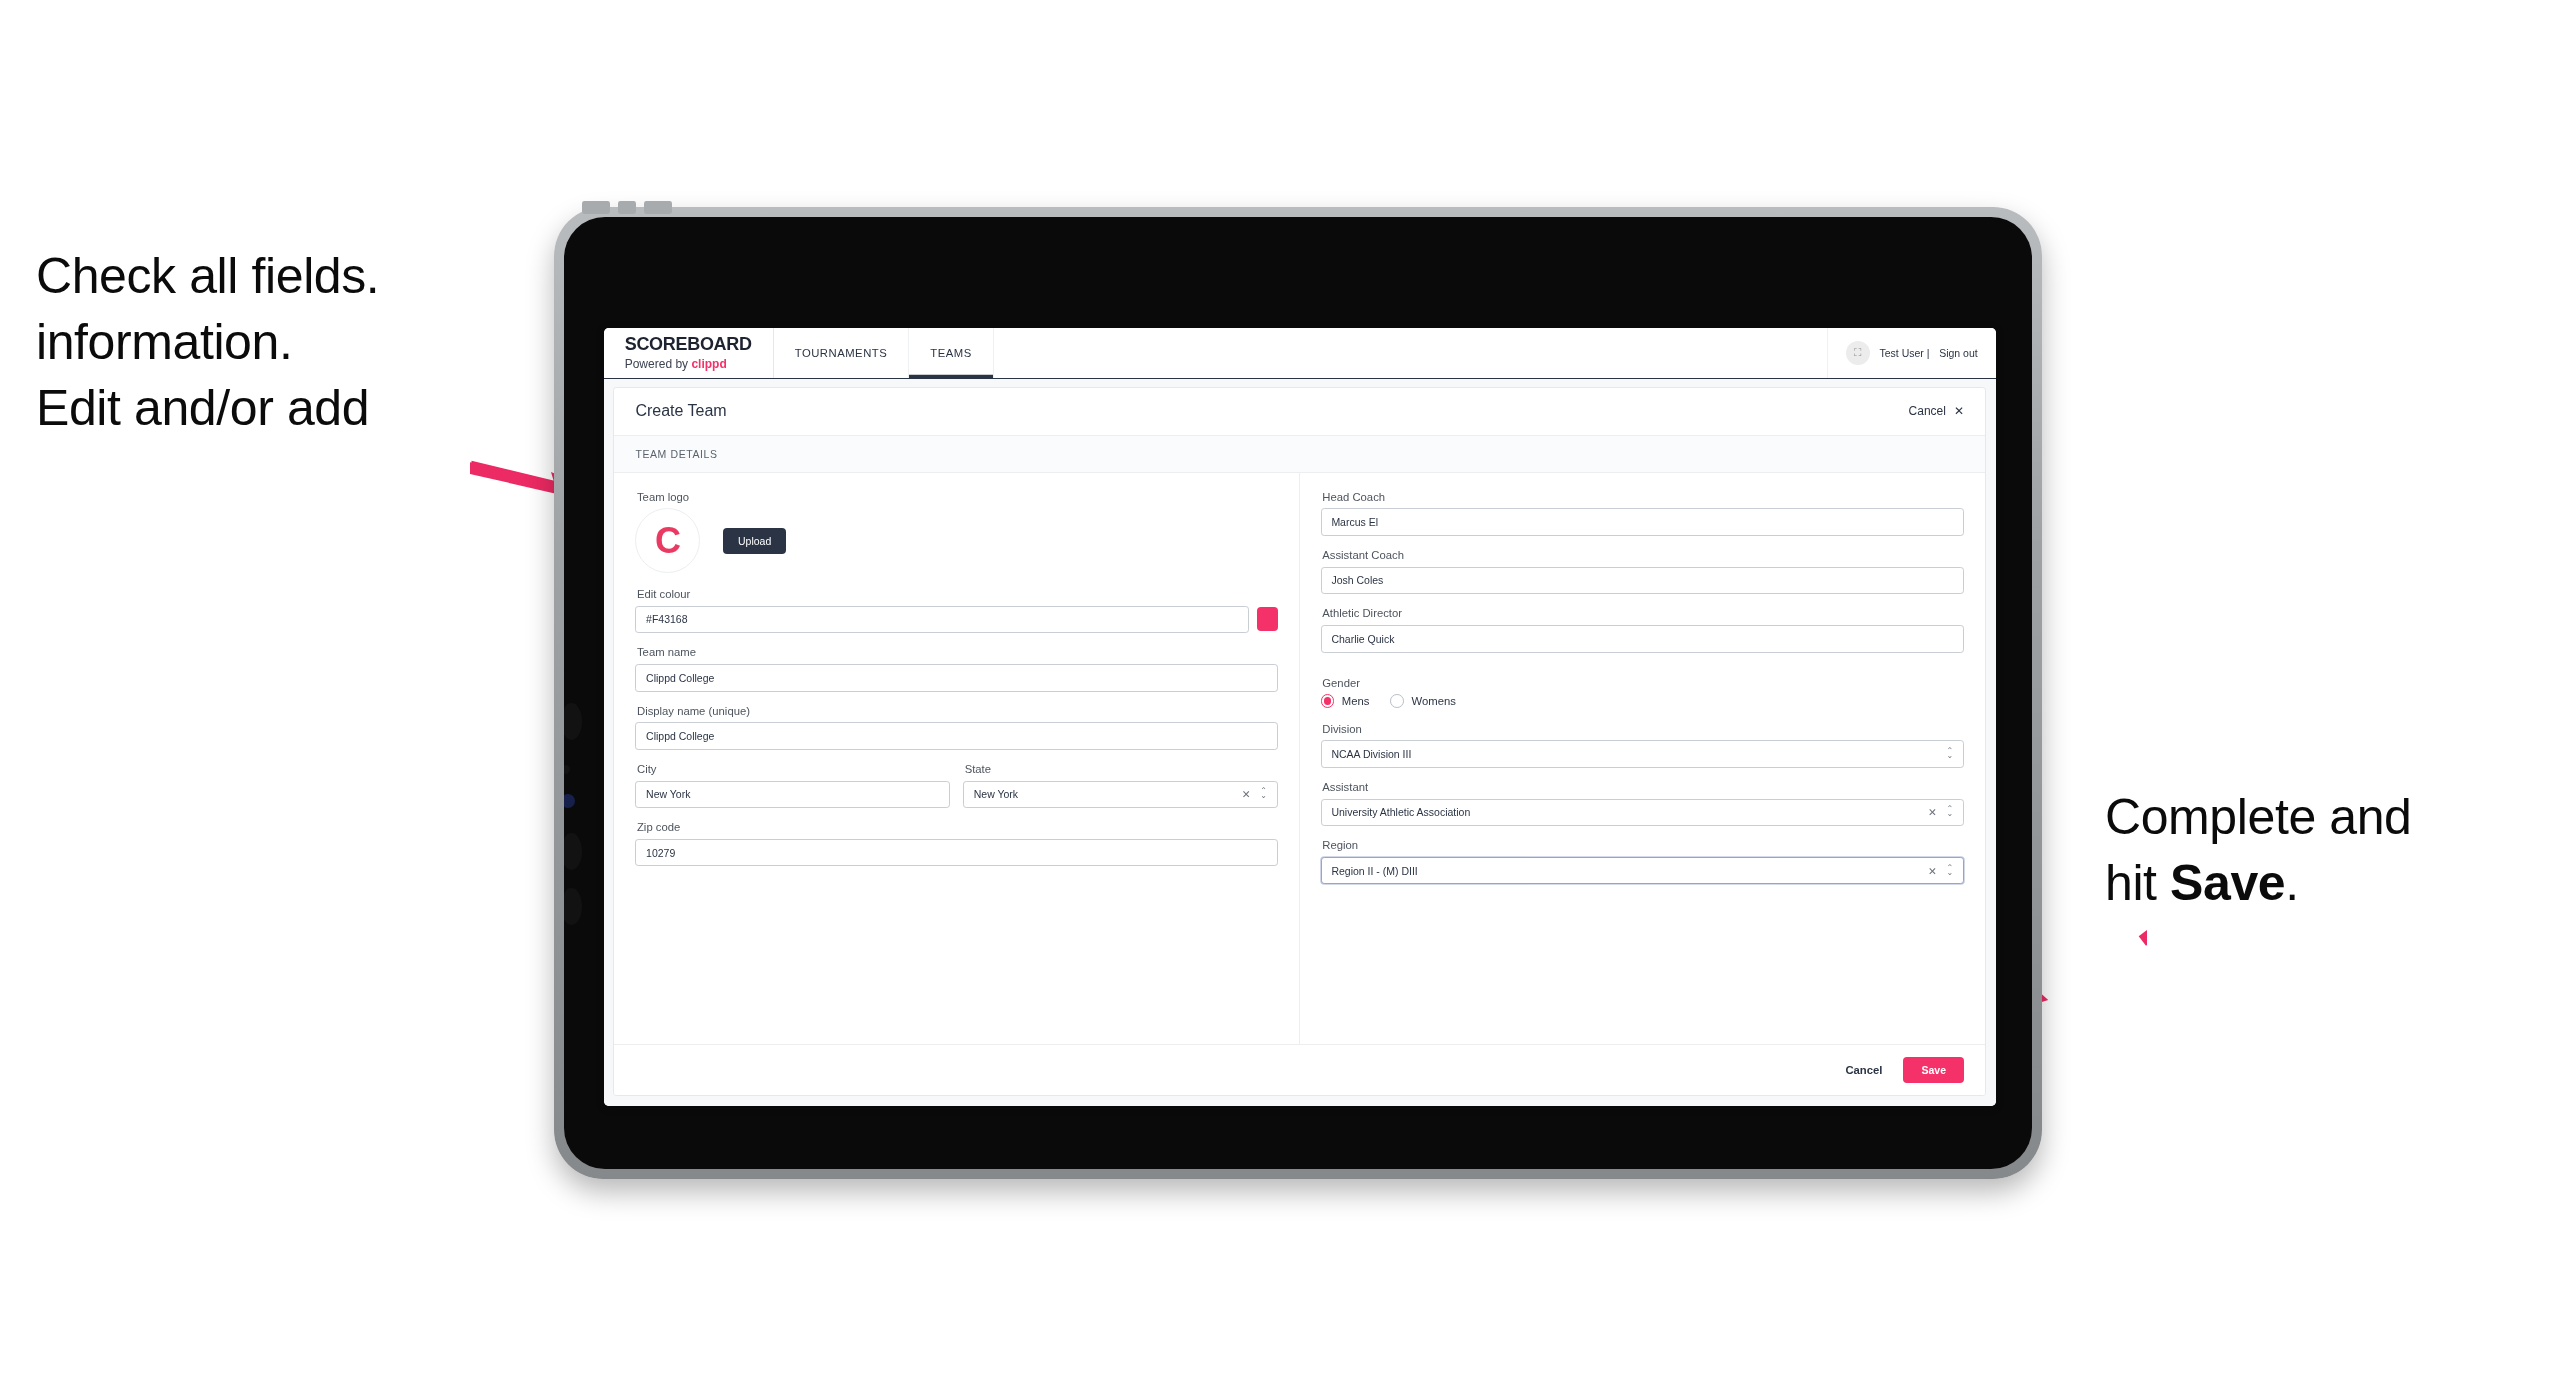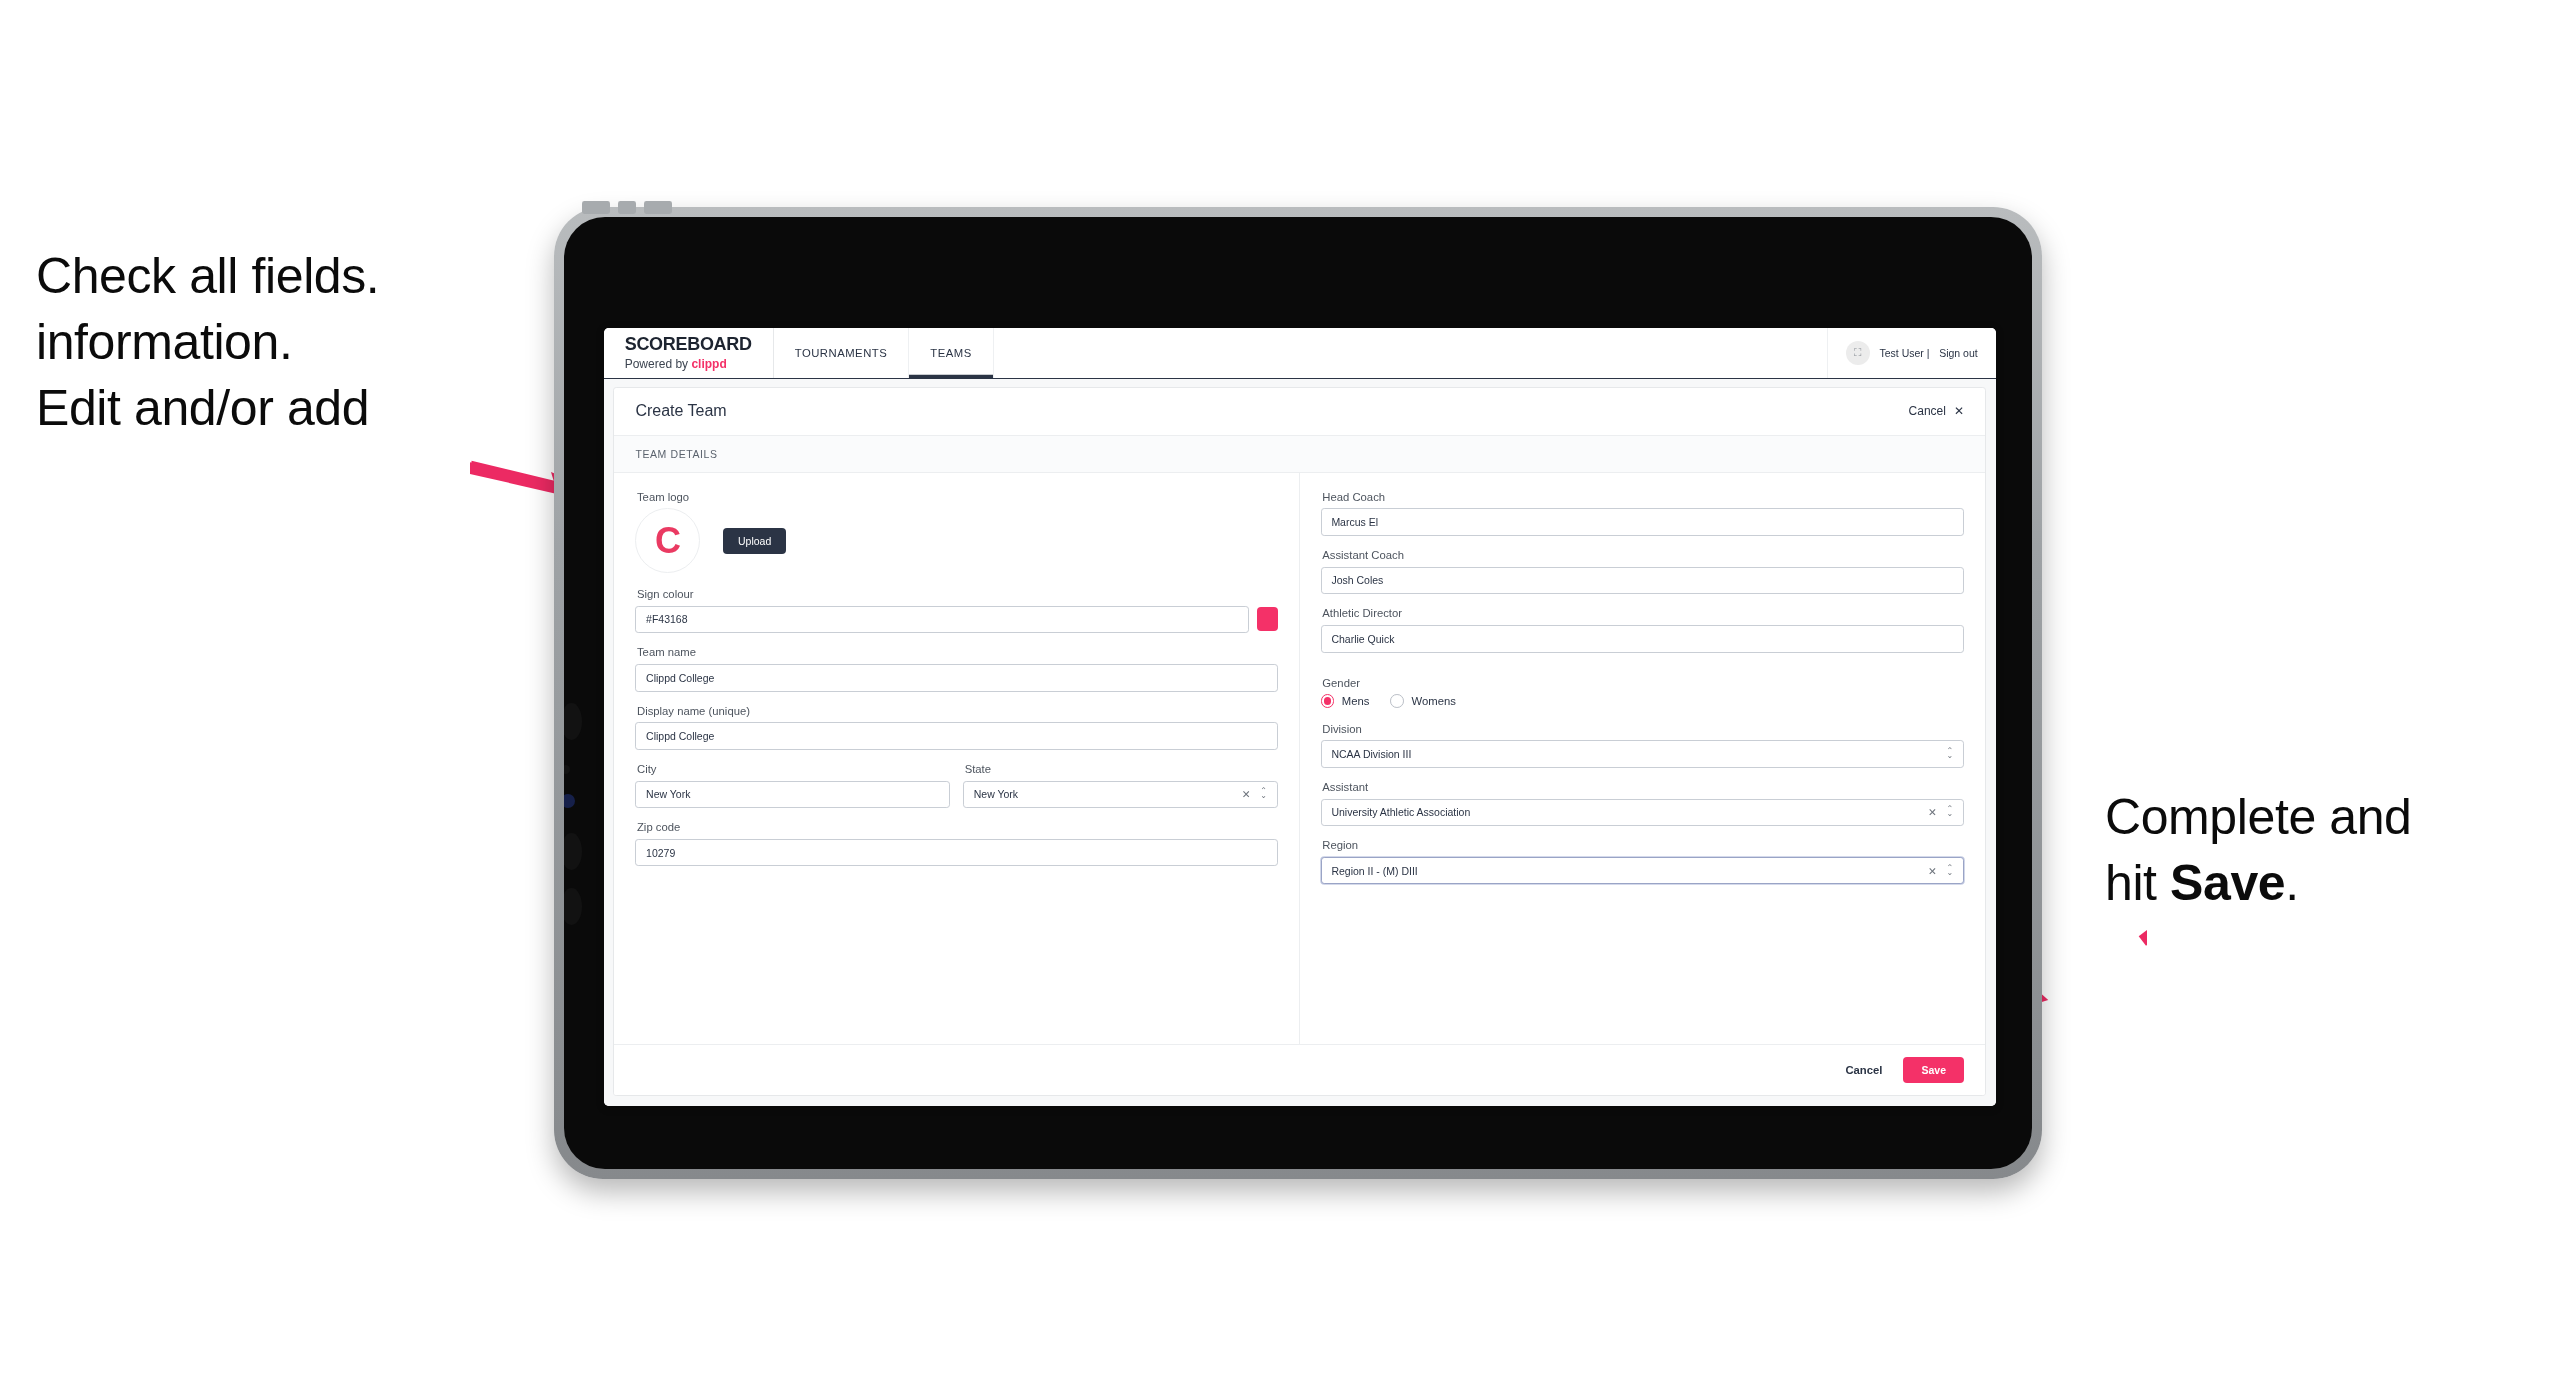--- a/index.html
+++ b/index.html
@@ -206,21 +206,21 @@
                 <div class="flabel">Team logo</div>
                 <div id="logo-row">
                   <div id="logo-circle">
                     <span id="logo-letter" style="color: rgb(234, 58, 98);">C</span>
                   </div>
                   <div id="upload-btn" style="background: rgb(43, 52, 69);">Upload</div>
                 </div>
               </div>
 
               <div class="fgroup">
-                <div class="flabel">Sign colour</div>
+                <div class="flabel">Edit colour</div>
                 <div id="colour-row">
                   <div class="finput">
                     <span>#F43168</span>
                   </div>
                   <div id="colour-swatch" style="background: rgb(244, 49, 104);"></div>
                 </div>
               </div>
 
               <div class="fgroup">
                 <div class="flabel">Team name</div>

